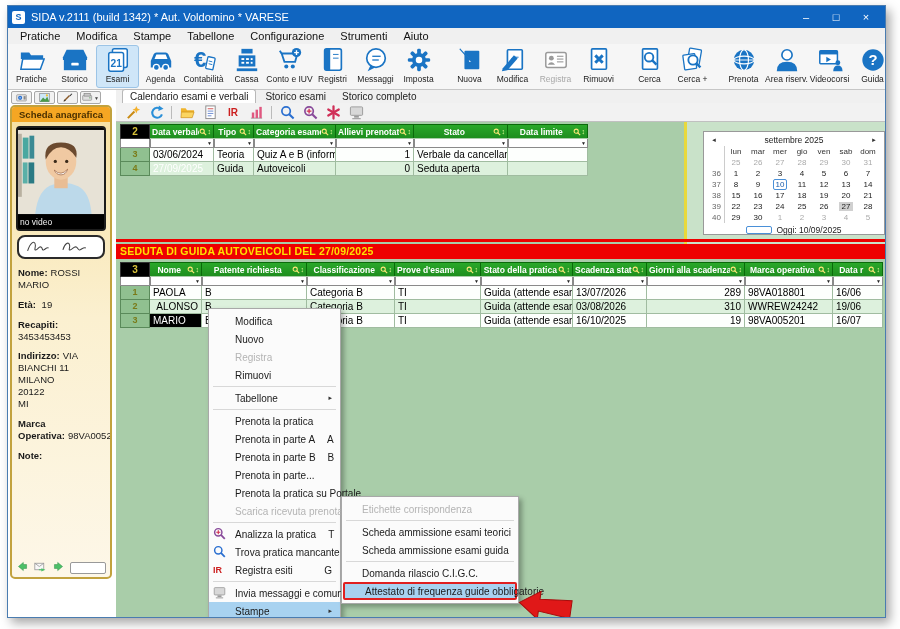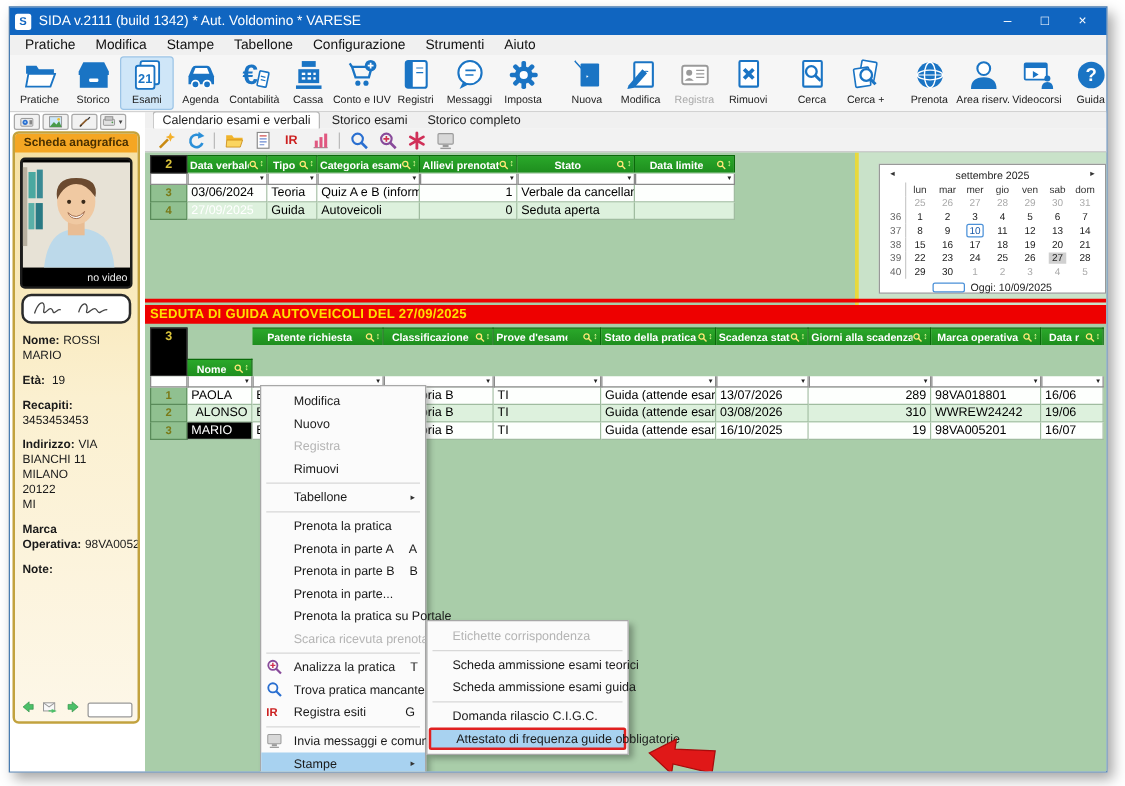--- a/index.html
+++ b/index.html
@@ -35,21 +35,21 @@
   .pb{width:21px;height:13px;border:1px solid #a8a8a8;background:#f2f2f2;border-radius:2px;
     display:flex;align-items:center;justify-content:center;}
   .pb svg{width:11px;height:11px;}
   .pb .dd{font-size:5px;color:#444;margin-left:1px;}
   .sidebar{position:absolute;left:2px;top:15px;width:102px;height:474px;border:2px solid #c2a23e;
     border-radius:5px;overflow:hidden;background:linear-gradient(180deg,#f6e0a2,#fbf0d0 45%,#fdf7e8);}
   .sb-header{height:15px;background:#f5a623;color:#4a3000;font-weight:bold;font-size:9.5px;
     text-align:center;line-height:15px;}
   .photo-frame{margin:4px 4px 0;border:2px solid #1c1c1c;border-radius:4px;background:#000;overflow:hidden;}
   .photo-frame svg{display:block;width:100%;height:88px;}
-  .no-video{background:#000;color:#f0f0f0;font-size:8.5px;padding:1px 2px 2px;text-align:right;}
+  .no-video{background:#000;color:#f0f0f0;font-size:8.5px;padding:1px 2px 2px;}
   .signature-box{margin:4px 5px 2px;border:2px solid #2a2a2a;border-radius:8px;background:#fff;height:24px;}
   .signature-box svg{display:block;width:100%;height:100%;}
   .sb-fields{padding:6px 3px 0 6px;font-size:9.5px;color:#1a1a1a;line-height:1.25;}
   .fld{margin-bottom:8px;}
   .fld-l{font-weight:bold;}
   .fld-v{padding-left:3px;white-space:pre-line;}
   .fld.inline .fld-l,.fld.inline .fld-v{display:inline;}
   .sb-nav{position:absolute;bottom:2px;left:4px;right:4px;height:15px;display:flex;align-items:center;gap:5px;}
   .sb-nav svg{width:13px;height:13px;}
   .sb-nav .nav-box{flex:1;height:12px;border:1px solid #999;background:#fff;border-radius:2px;}
@@ -105,21 +105,21 @@
     padding:0 3px;white-space:nowrap;overflow:hidden;line-height:13px;height:14px;}
   .t-data.tint .t-cell{background:#ddf1dd;}
   .t-cell.right{text-align:right;}
   .t-cell.selcell{background:#000;color:#fff;}
   #topTable{left:4px;top:2px;}
   #bottomTable{left:4px;top:140px;}
   
   .cmenu{position:absolute;background:#fbfbfb;border:1px solid #a8a8a8;box-shadow:3px 3px 5px rgba(0,0,0,.3);
     font-size:10px;color:#1a1a1a;padding:3px 0;z-index:5;}
   #ctxMenu{left:92px;top:186px;width:133px;}
-  #subMenu{left:225px;top:374px;width:162px;}
+  #subMenu{left:225px;top:374px;width:178px;}
   .m-item{height:18px;display:flex;align-items:center;padding:0 8px 0 26px;position:relative;white-space:nowrap;}
   #subMenu .m-item{padding-left:20px;}
   .m-item.disabled{color:#b4b4b4;}
   .m-item.hl{background:#a8d2f0;}
   .m-item.marked{border:2px solid #e02020;border-radius:2px;margin:0 1px;padding-left:17px;height:18px;}
   .m-ic{position:absolute;left:4px;top:2px;width:14px;height:14px;}
   .m-ic svg{width:13px;height:13px;}
   .m-ic.txt{font-size:9px;font-weight:bold;color:#cc2020;line-height:14px;}
   .m-short{margin-left:auto;padding-left:12px;}
   .m-sub{margin-left:auto;font-size:7px;color:#333;}
@@ -701,21 +701,21 @@
               <div class="t-cell right" style="width: 78px;">0</div>
               <div class="t-cell" style="width: 94px;">Seduta aperta</div>
               <div class="t-cell" style="width: 80px;"></div>
             </div>
           </div>
         <div class="banner-strip"></div>
         <div class="banner">SEDUTA DI GUIDA AUTOVEICOLI DEL 27/09/2025</div>
         <div class="grid" id="bottomTable">
             <div class="t-row t-head">
               <div class="t-corner" style="width: 30px;">3</div>
-              <div class="t-th" style="width: 52px; margin-top: 25px;">
+              <div class="t-th" style="width: 52px;">
                 <span class="th-t">Nome</span>
                 <span class="th-ics">
                   <span class="hdr-mini">
                     <svg width="8" height="8" viewBox="0 0 10 10">
                       <circle cx="4" cy="4" r="2.6" fill="none" stroke="#ffe878" stroke-width="1.3"></circle>
                       <line x1="5.8" y1="5.8" x2="9" y2="9" stroke="#ffe878" stroke-width="1.4"></line>
                     </svg>
                   </span>
                   <span>↕</span>
                 </span>

